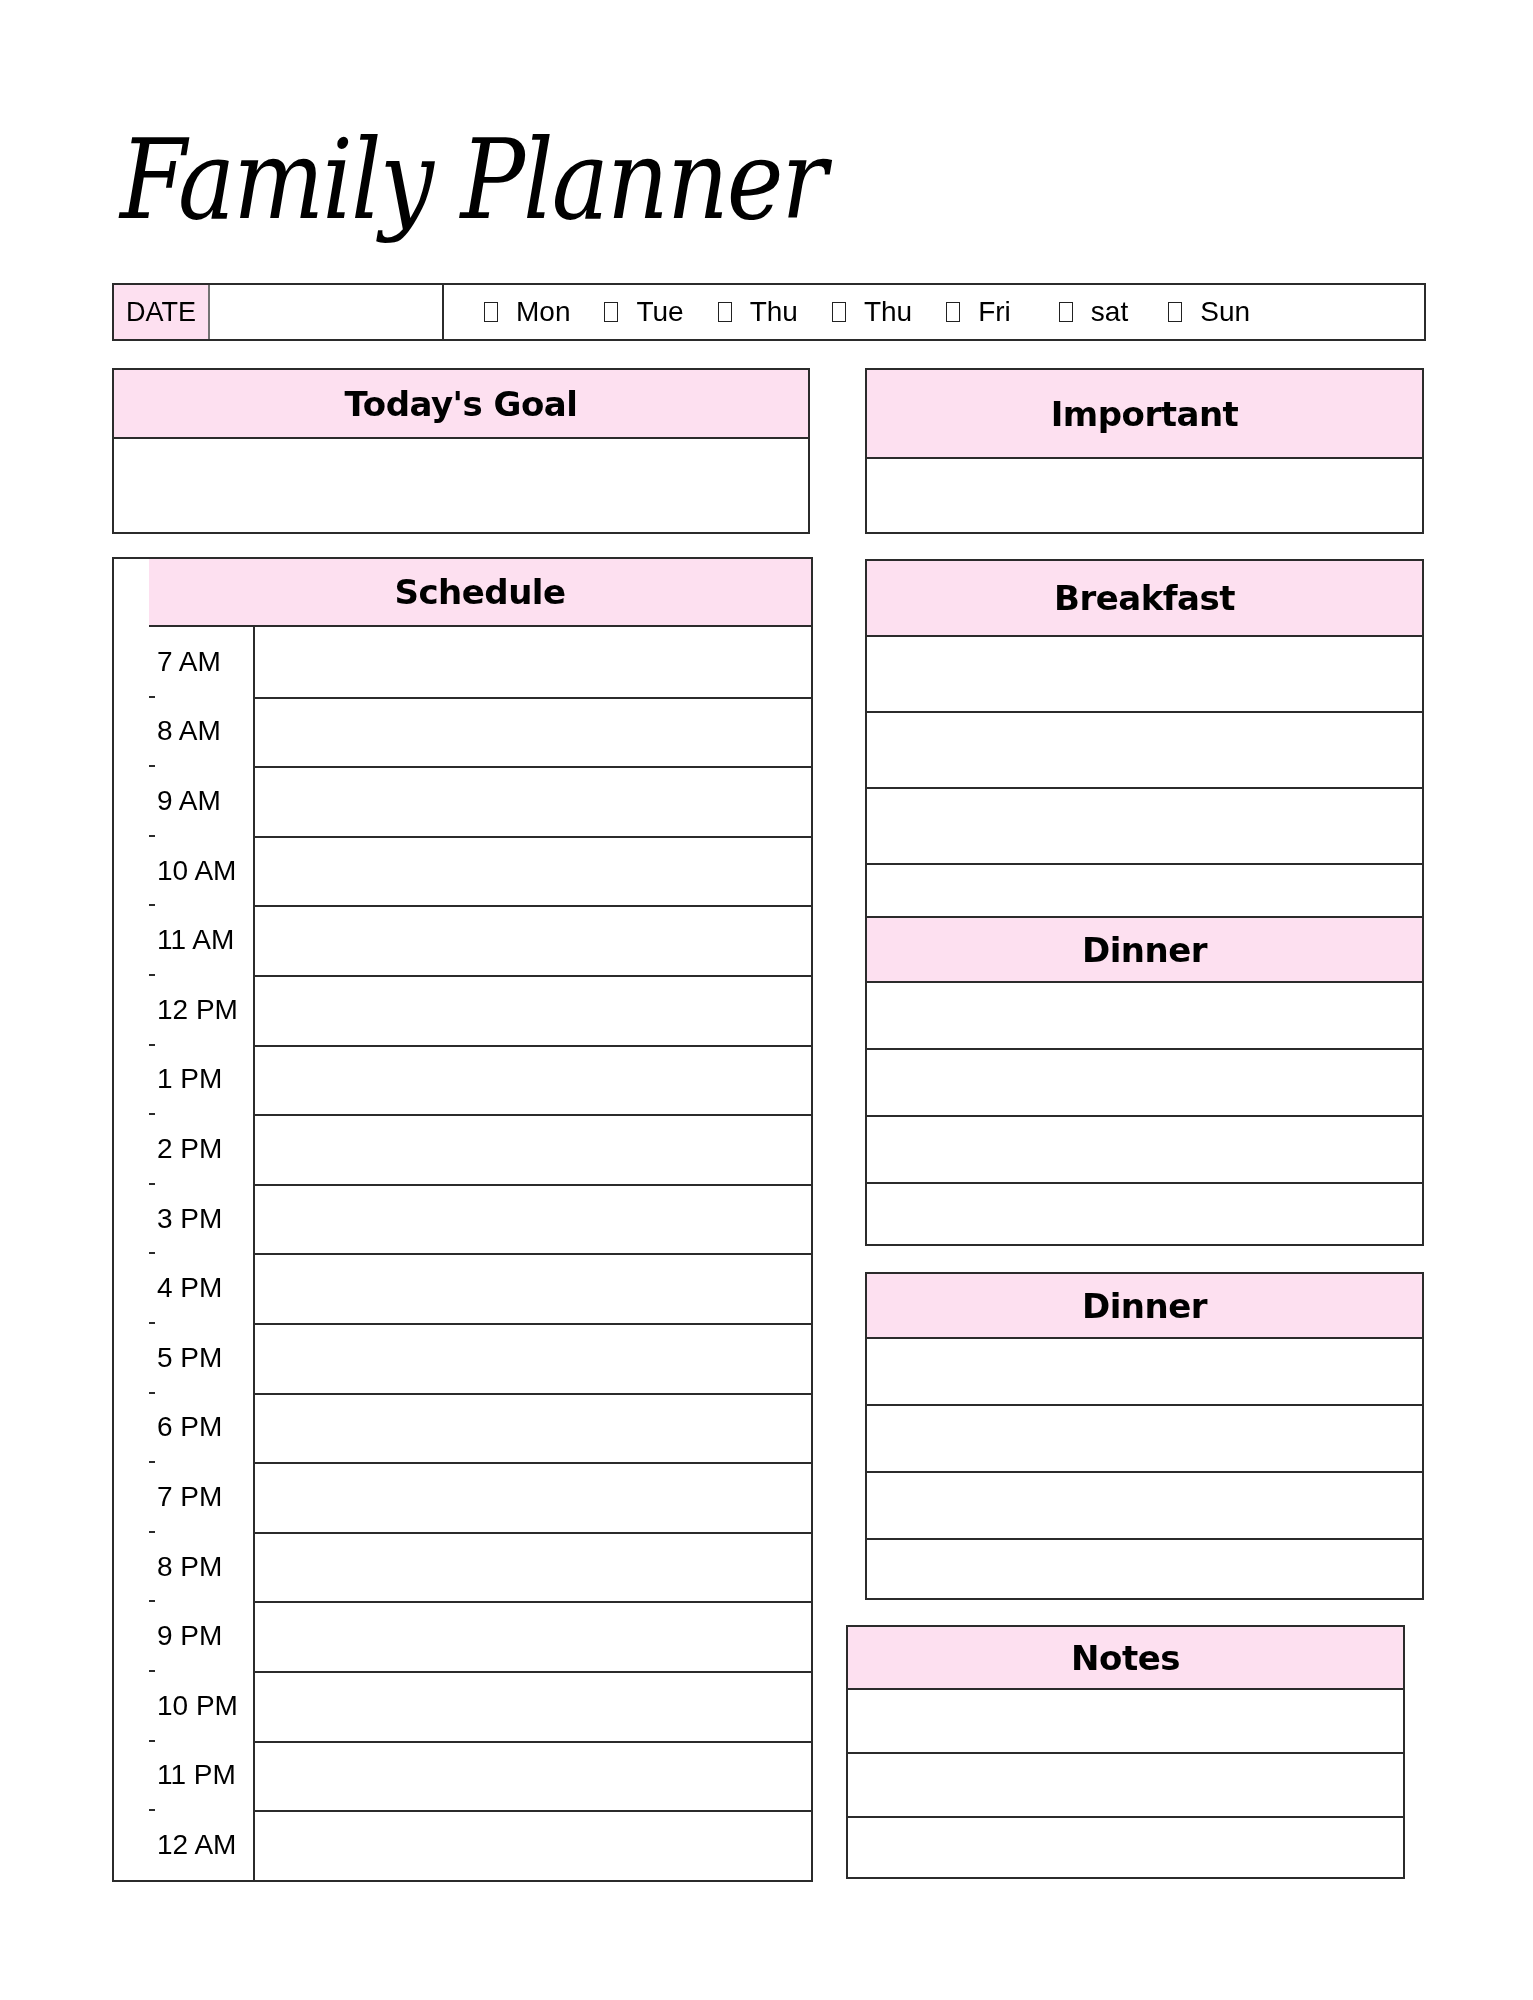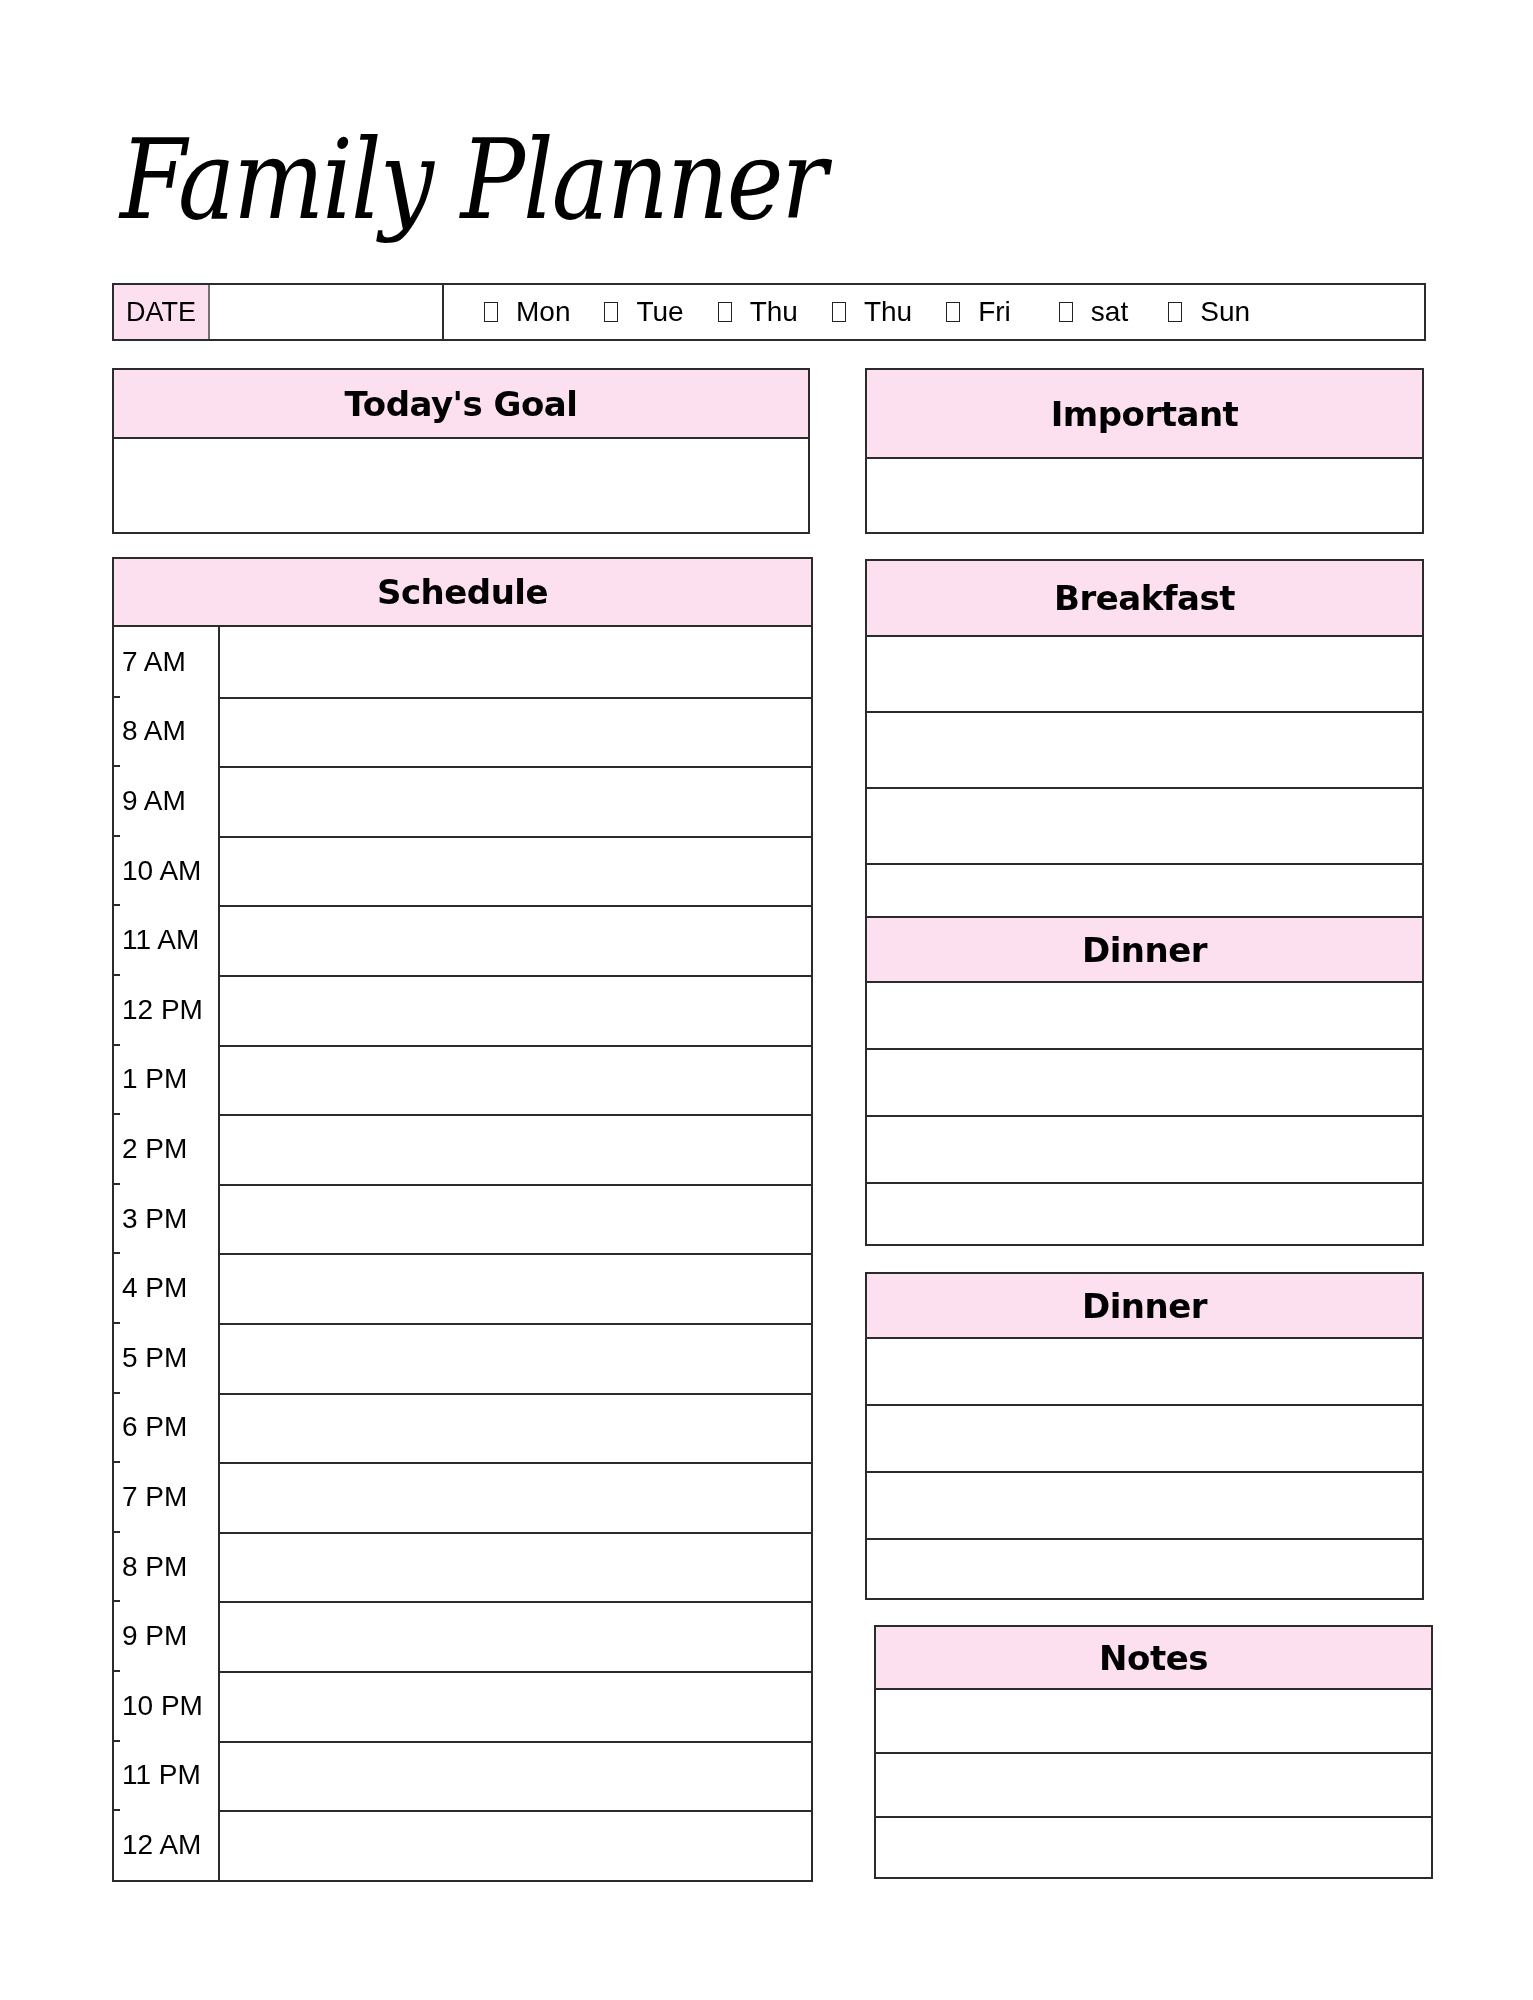--- a/index.html
+++ b/index.html
@@ -87,21 +87,21 @@
 <div class="abs box" style="left:112px; top:368px; width:698px; height:166px;">
   <div class="hdr" style="height:69px;">Today's Goal</div>
   <div style="height:93px;"></div>
 </div>
 
 <div class="abs box" style="left:865px; top:368px; width:559px; height:166px;">
   <div class="hdr" style="height:89px;">Important</div>
   <div style="height:93px;"></div>
 </div>
 
-<div class="abs box" style="left:112px; top:557px; width:701px; height:323px; height:auto;">
+<div class="abs box" style="left:112px; top:557px; width:701px; height:323px; height:auto;padding-left:35px;">
   <div class="hdr" style="height:68px;">Schedule</div>
   <div class="sched-body" id="sched">
       <div class="sched-row">
         <div class="time">7 AM</div>
         <div class="slot"></div>
       </div>
       <div class="sched-row">
         <div class="time">8 AM</div>
         <div class="slot"></div>
       </div>
@@ -189,18 +189,18 @@
 </div>
 
 <div class="abs box" style="left:865px; top:1272px; width:559px; height:328px;">
   <div class="hdr" style="height:65px;">Dinner</div>
   <div class="line" style="height:67px;"></div>
   <div class="line" style="height:67px;"></div>
   <div class="line" style="height:67px;"></div>
   <div class="line" style="height:58px;"></div>
 </div>
 
-<div class="abs box" style="left:874px; top:1625px; width:559px; height:254px;">
+<div class="abs box" style="left:846px; top:1625px; width:559px; height:254px;">
   <div class="hdr" style="height:63px;">Notes</div>
   <div class="line" style="height:64px;"></div>
   <div class="line" style="height:64px;"></div>
   <div class="line" style="height:59px;"></div>
 </div>
 
 </body></html>

